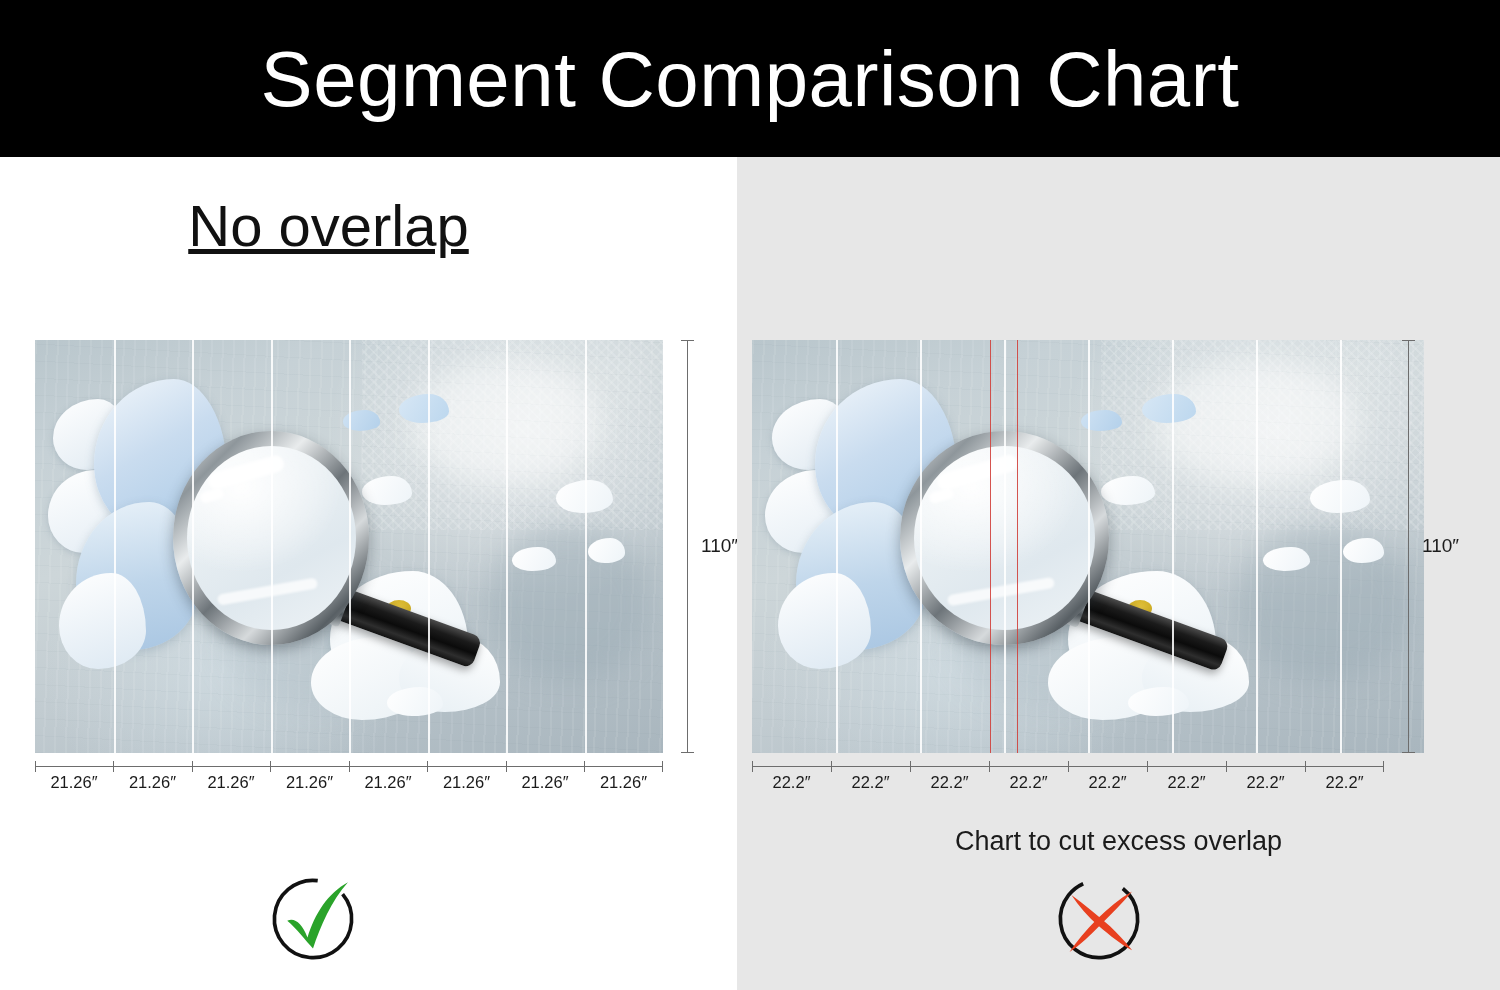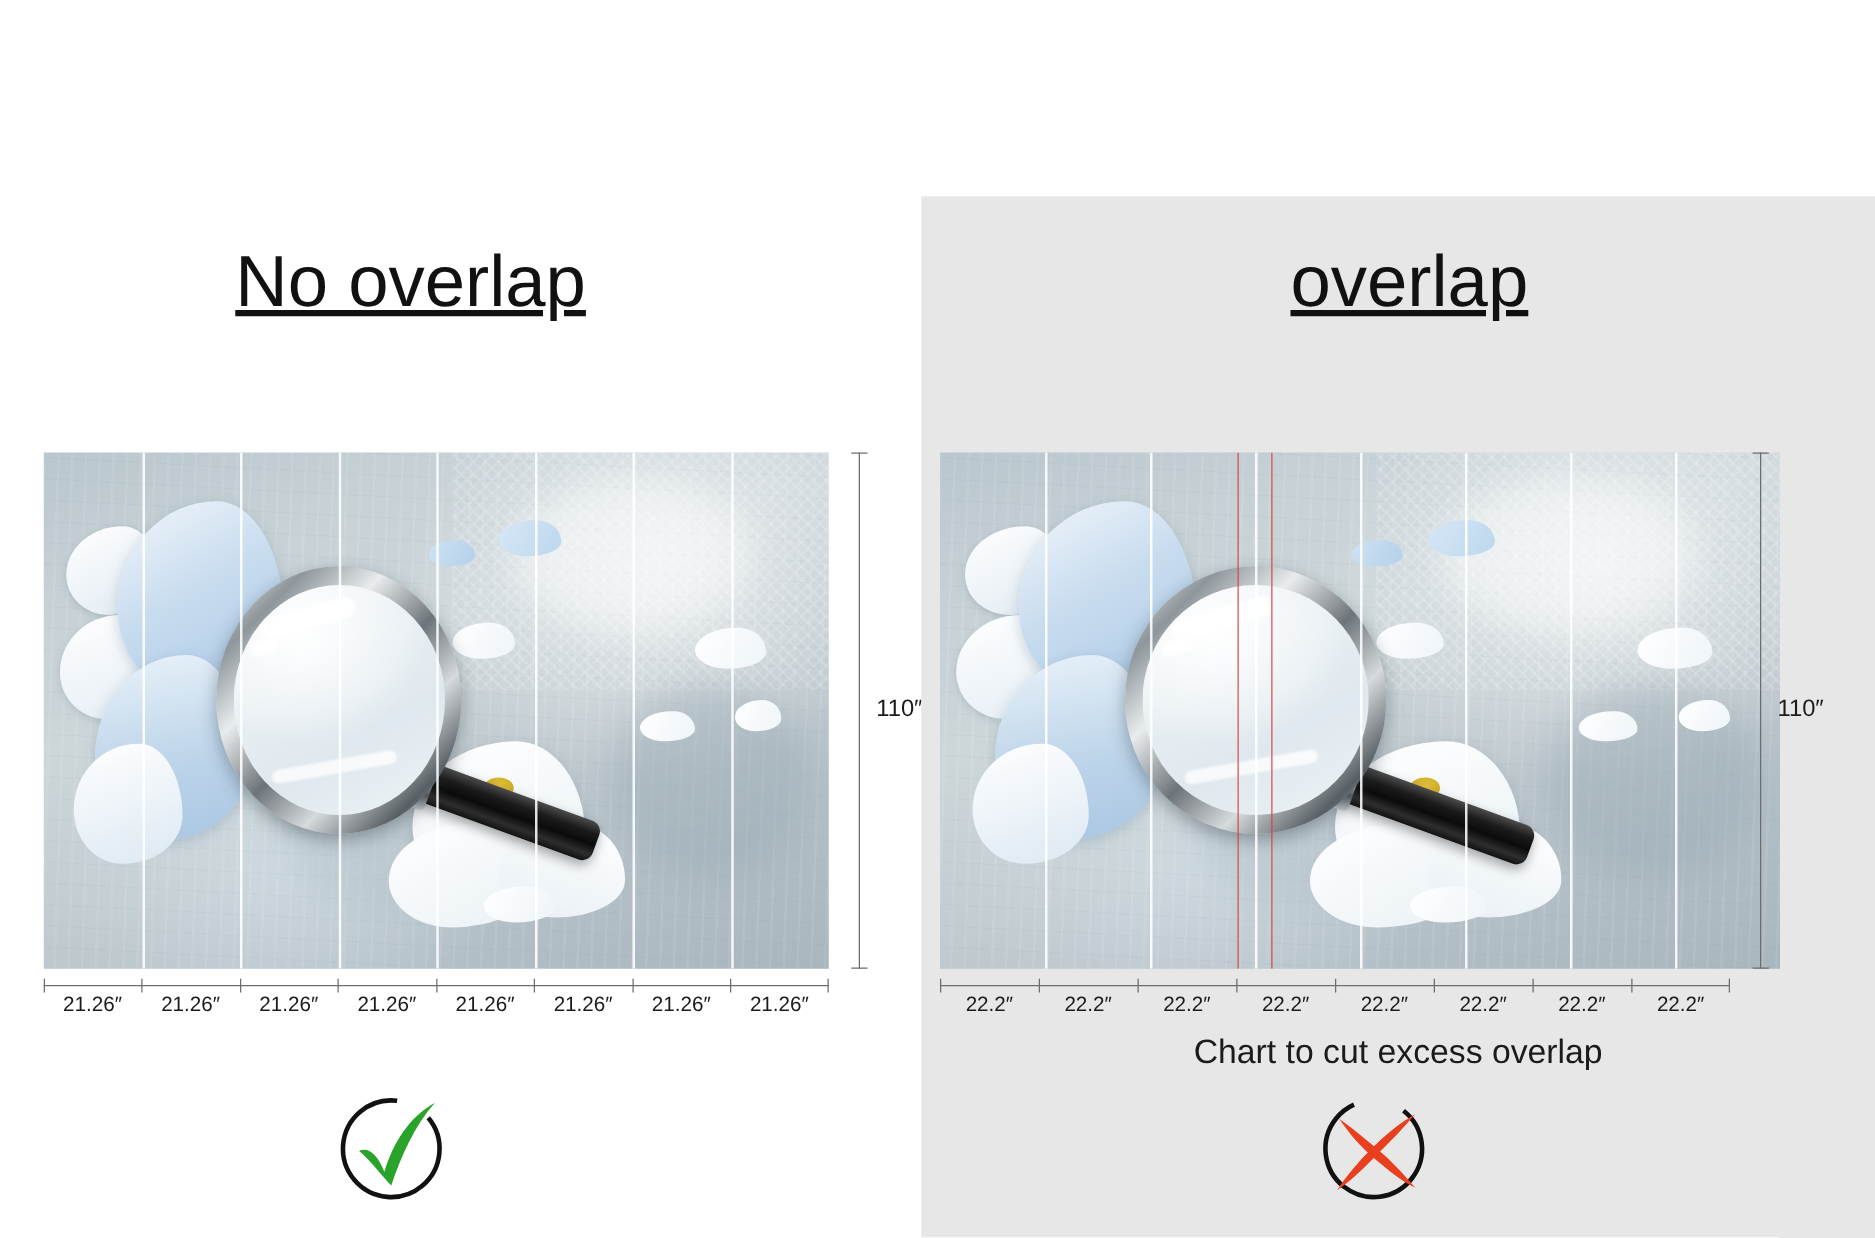--- a/index.html
+++ b/index.html
@@ -27,21 +27,21 @@
   .panel.right{width:763px;background:#e7e7e7;}
 
   .panel-heading{
     position:absolute;top:40px;left:0;width:100%;text-align:center;
     font-size:58px;color:#111111;font-weight:400;line-height:1;text-decoration:underline;
   }
   .panel.left .panel-heading{ text-indent:-80px; }
   .panel.right .panel-heading{ text-indent:18px; }
 
   
-  .figure{position:absolute;margin-top:22px;}
+  .figure{position:absolute;}
   .figure.left  { left:35px;  top:183px; width:628px; height:413px; }
   .figure.right { left:15px;  top:183px; width:672px; height:413px; }
 
   .mural{
     position:absolute;inset:0;overflow:hidden;
     background:
       radial-gradient(ellipse 45% 60% at 78% 22%, rgba(255,255,255,.55), rgba(255,255,255,0) 70%),
       radial-gradient(ellipse 40% 50% at 30% 80%, rgba(214,226,232,.65), rgba(214,226,232,0) 72%),
       linear-gradient(160deg,#b9c6cc 0%,#c6d1d6 18%,#cdd6d9 38%,#c2ccd1 58%,#b3bfc6 80%,#a9b6be 100%);
   }
@@ -113,20 +113,23 @@
   .verdict{position:absolute;top:716px;left:50%;transform:translateX(-50%);
     width:92px;height:92px;}
   .panel.left .verdict{margin-left:-56px;}
   .panel.right .verdict{margin-left:-20px;}
 </style>
 </head>
 <body>
 
 <div class="page">
 
+  <div class="titlebar">
+    <div class="title">Segment Comparison Chart</div>
+  </div>
 
   <div class="panels">
 
     <div class="panel left">
       <div class="panel-heading">No overlap</div>
 
       <div class="figure left">
         <div class="mural">
           <div class="tex"></div>
           <div class="tex2"></div>
@@ -205,21 +208,20 @@
 
       <div class="verdict">
         <svg viewBox="0 0 100 100" width="92" height="92">
           <circle cx="50" cy="50" r="42" fill="none" stroke="#111111" stroke-width="4" stroke-dasharray="232 32" transform="rotate(-40 50 50)"></circle>
           <path d="M22 52 C30 48 38 55 44 70 C52 44 66 22 88 10 C70 30 58 58 50 82 C42 74 32 60 22 52 Z" fill="#2aa32a"></path>
         </svg>
       </div>
     </div>
 
     <div class="panel right">
-      <div class="panel-heading">overlap</div>
 
       <div class="figure right">
         <div class="mural">
           <div class="tex"></div>
           <div class="tex2"></div>
 
           <div class="smudge" style="left:60%;top:5%;width:30%;height:30%;background:rgba(255,255,255,.45);"></div>
           <div class="smudge" style="left:72%;top:45%;width:26%;height:38%;background:rgba(150,168,178,.40);"></div>
           <div class="smudge" style="left:30%;top:55%;width:28%;height:34%;background:rgba(175,190,198,.35);"></div>
 

